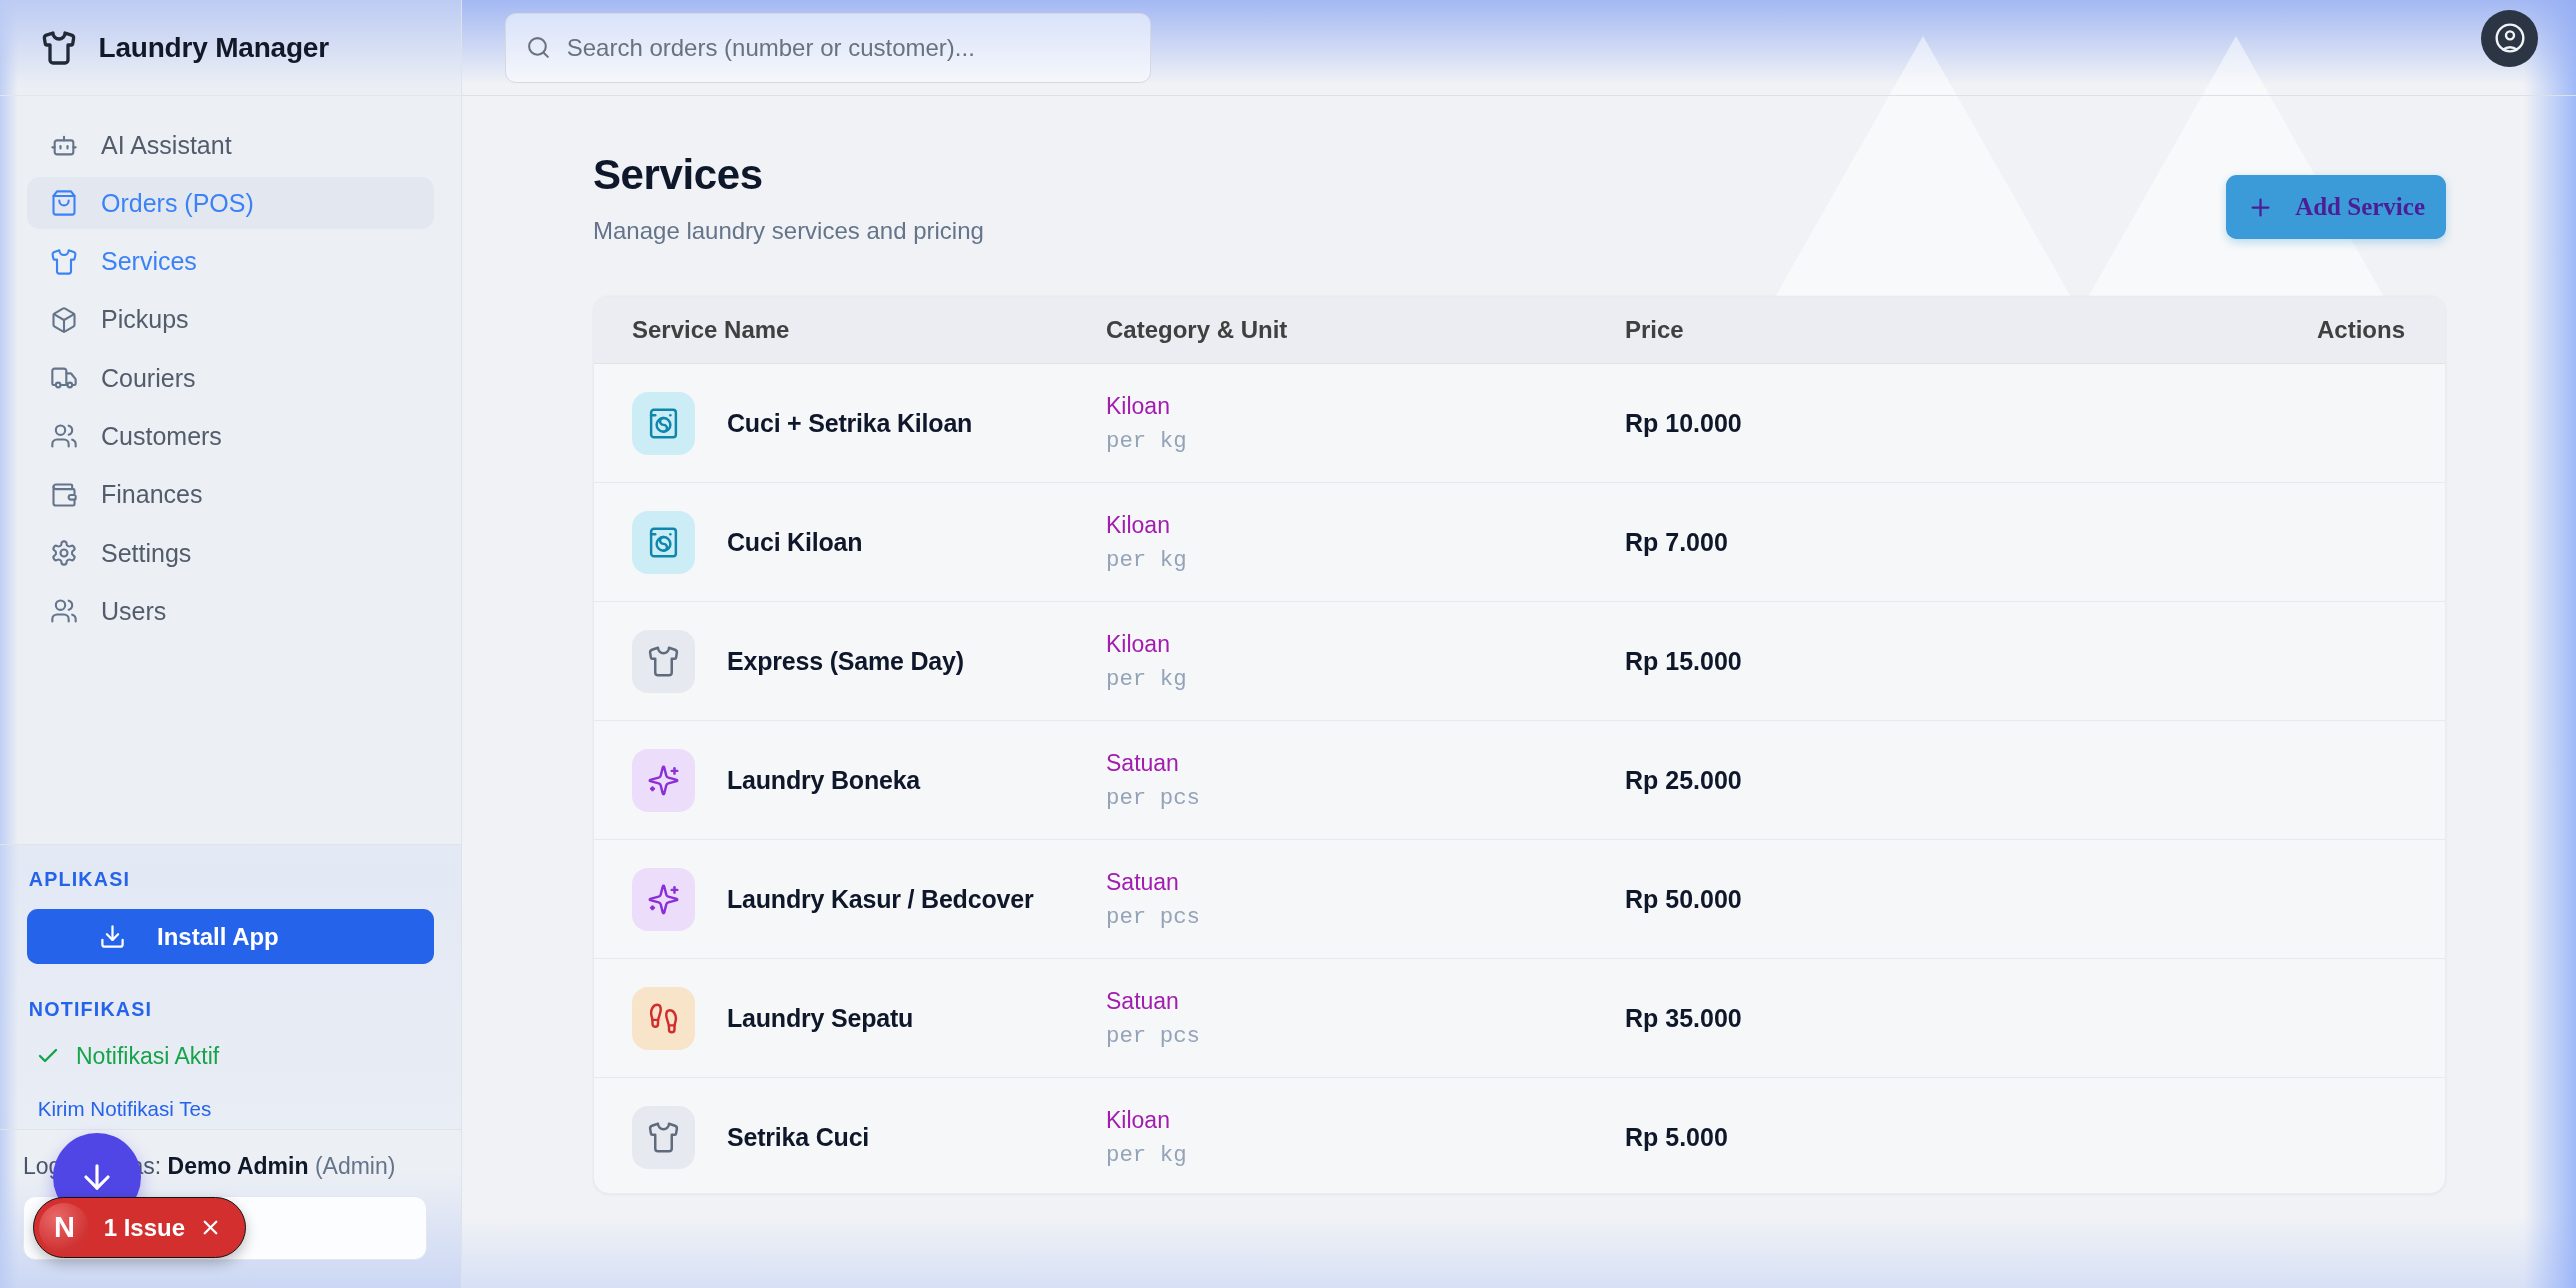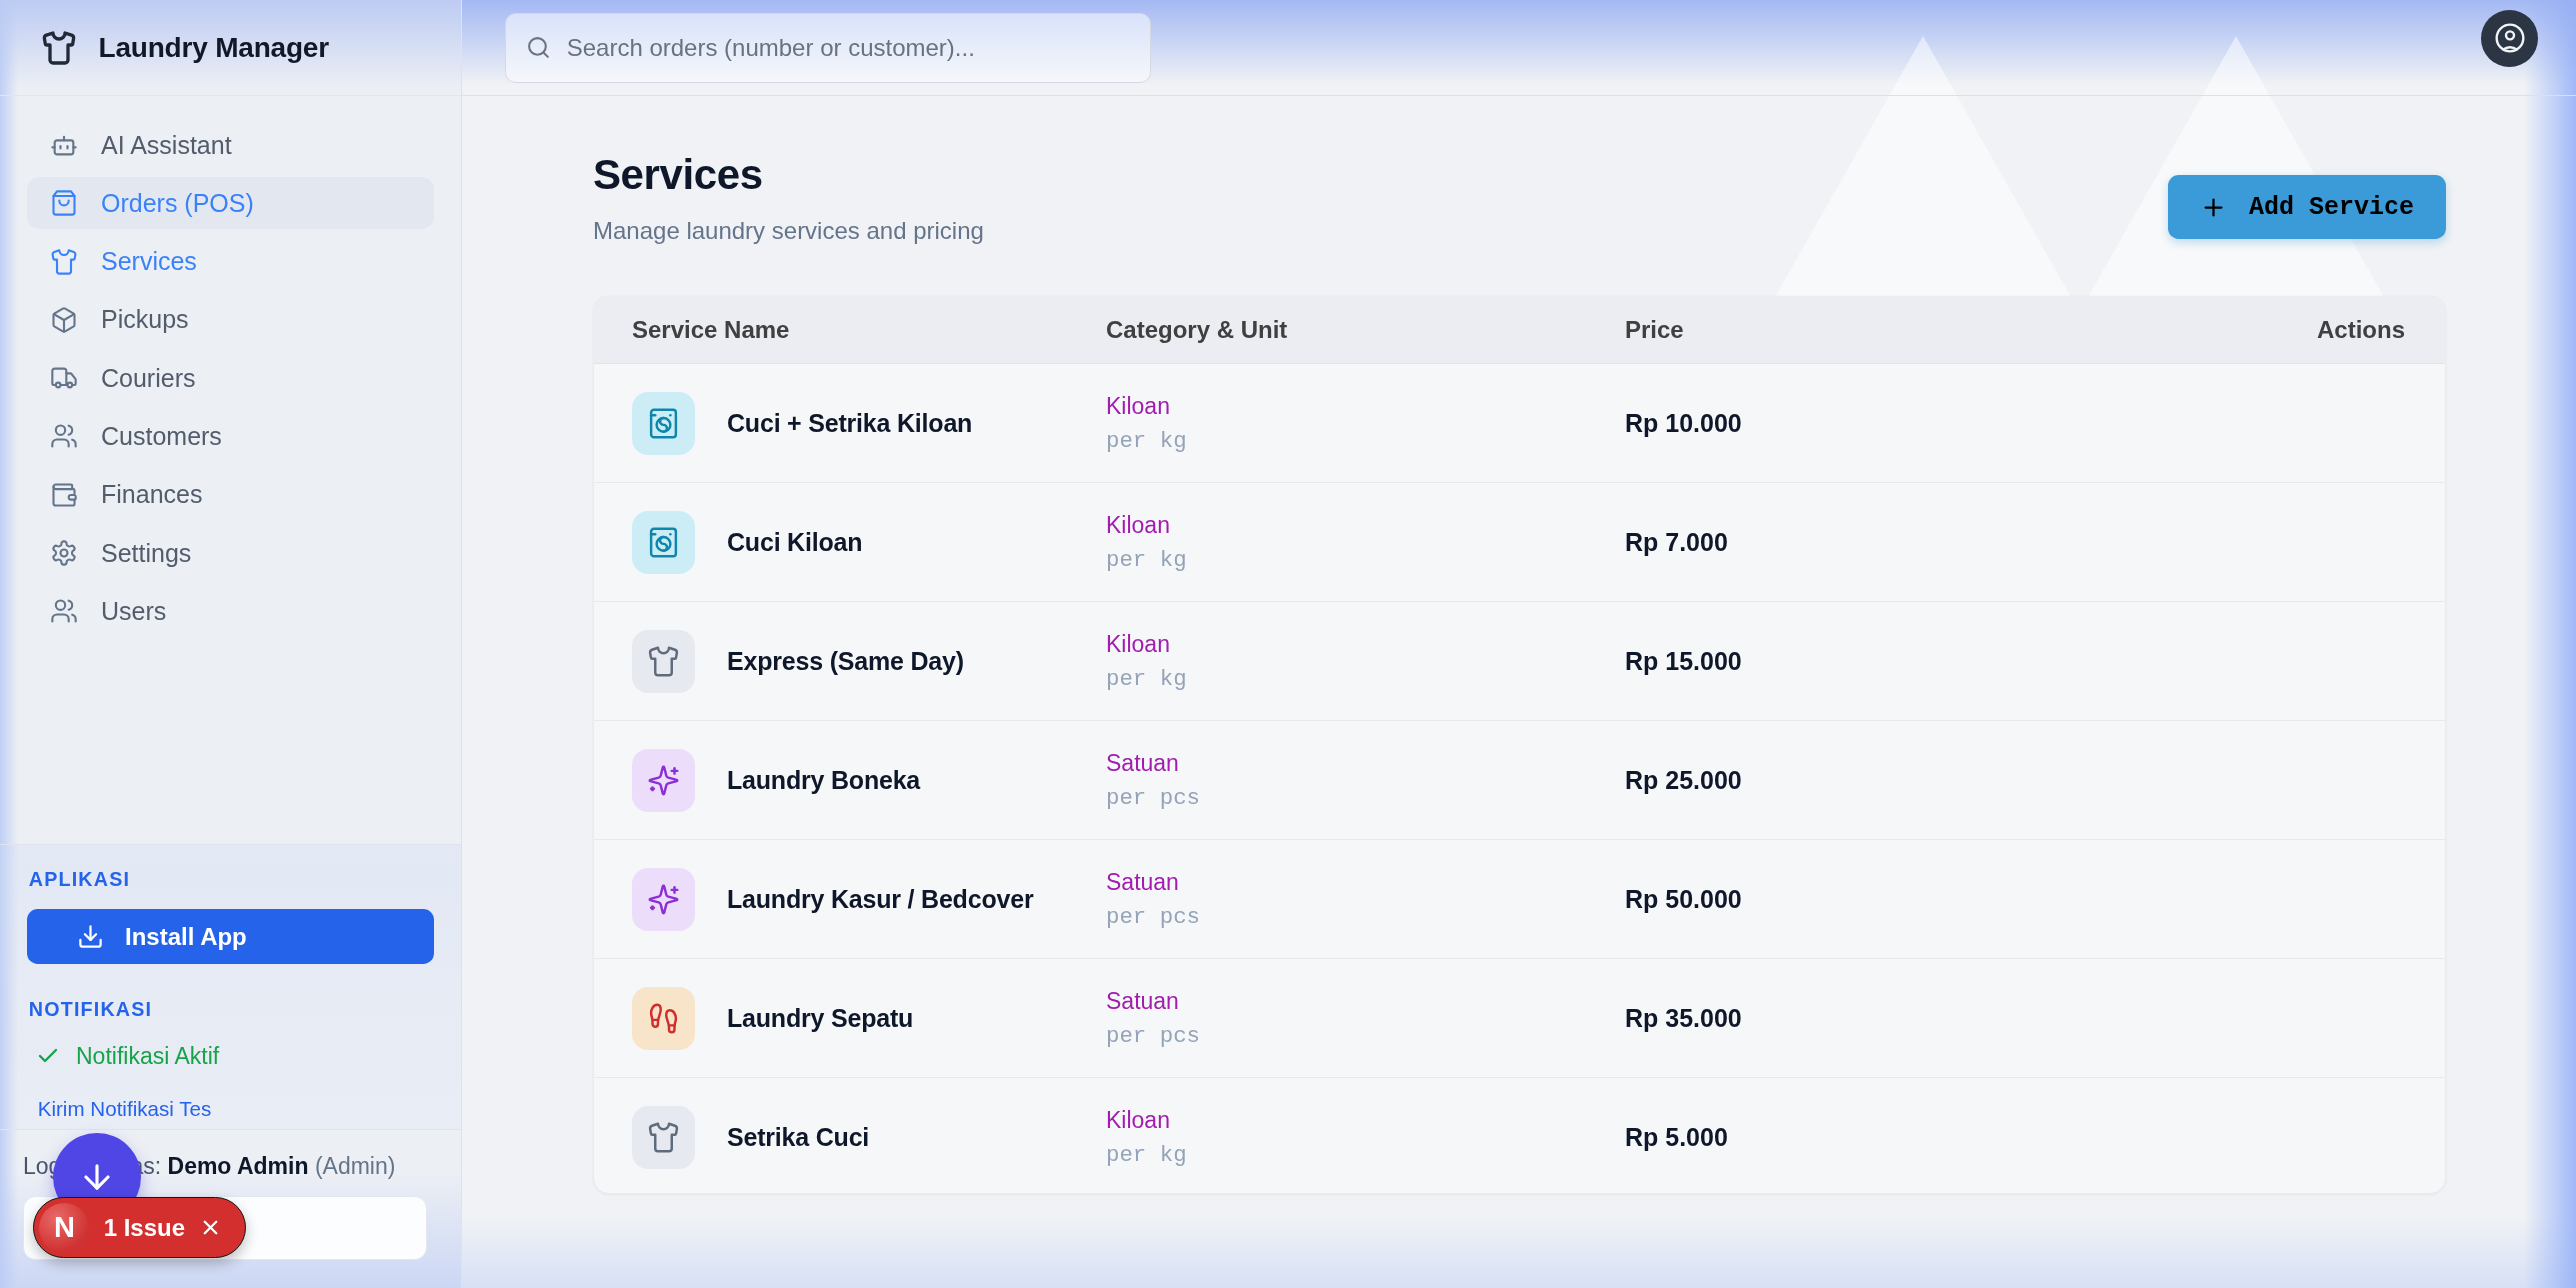--- a/index.html
+++ b/index.html
@@ -46,21 +46,21 @@
   .nav-item.accent svg { color:var(--nav-blue,#3b82f6); }
 
   .sidebar-bottom { position:absolute; left:0; right:0; top:844px; bottom:159px;
     border-top:0.9px solid #dfe4ec; padding:23px 27px 0 27px;
     background:linear-gradient(180deg, rgba(205,218,246,.30), rgba(205,218,246,.10)); }
   .sec-label { font-size:19.7px; font-weight:bold; color:var(--primary-blue,#2563eb);
     letter-spacing:.06em; padding-left:1.8px; }
   .install-btn { margin-top:18px; width:100%; height:55px; border:none; border-radius:10.7px;
     background:var(--primary-blue,#2563eb); color:#fff; font-size:24px; font-weight:600;
     font-family:inherit; display:flex; align-items:center; justify-content:flex-start;
-    gap:21px; padding-left:50px; cursor:pointer; }
+    gap:31px; padding-left:72px; cursor:pointer; }
   .install-btn svg { width:27px; height:27px; }
   .notif-sec { margin-top:34px; }
   .notif-active { margin-top:21.5px; display:flex; align-items:center; gap:16px;
     padding-left:9px; color:var(--success-green,#16a34a); font-size:23px; }
   .notif-active svg { width:24px; height:24px; }
   .notif-test { margin-top:27px; padding-left:10.7px; color:var(--primary-blue,#2563eb);
     font-size:20.6px; cursor:pointer; }
 
   .sidebar-footer { position:absolute; left:0; right:0; top:1129px; bottom:0;
     border-top:0.9px solid #dfe4ec; padding:23px 25px 0 23px; }
@@ -98,23 +98,23 @@
   .avatar-btn { position:absolute; right:38px; top:9.8px; width:57px; height:57px;
     border-radius:50%; background:#2b3544; border:none; display:flex; align-items:center;
     justify-content:center; cursor:pointer; }
   .avatar-btn svg { width:32px; height:32px; color:#f1f5f9; }
 
   
   .main { position:absolute; left:462px; top:97px; right:0; bottom:0; z-index:1; }
   .page-title { position:absolute; left:131px; top:54px; font-size:42px; font-weight:800;
     color:#0f172a; letter-spacing:-0.4px; }
   .page-sub { position:absolute; left:131px; top:120px; font-size:24px; color:#64748b; }
-  .add-btn { position:absolute; right:130px; top:78px; height:64px; padding:0 32px;
-    border:none; border-radius:10.7px; background:var(--add-blue,#3b9ad8); color:#000000;
-    font-family:Liberation Mono, monospace; font-size:25px; font-weight:600; display:flex; align-items:center;
+  .add-btn { position:absolute; right:130px; top:78px; height:64px; padding:0 21px;
+    border:none; border-radius:10.7px; background:var(--add-blue,#3b9ad8); color:#4c1d95;
+    font-family:Liberation Serif, serif; font-size:25px; font-weight:600; display:flex; align-items:center;
     gap:21.5px; cursor:pointer; box-shadow:0 3.6px 9px rgba(59,154,216,.3); }
   .add-btn svg { width:27px; height:27px; }
 
   .card { position:absolute; left:131px; right:130px; top:199px; height:898px;
     background:#f6f7f9; border:0.9px solid #e8ebf1; border-radius:16px; overflow:hidden;
     box-shadow:0 0.9px 2.7px rgba(16,24,40,.05); }
   .thead, .trow { display:grid; grid-template-columns:474px 519px 1fr 268px;
     padding-left:38px; padding-right:40px; align-items:center; }
   .thead { height:67px; background:#ebedf2; border-bottom:0.9px solid #e0e4ea;
     font-size:24px; font-weight:bold; color:#404040; }

